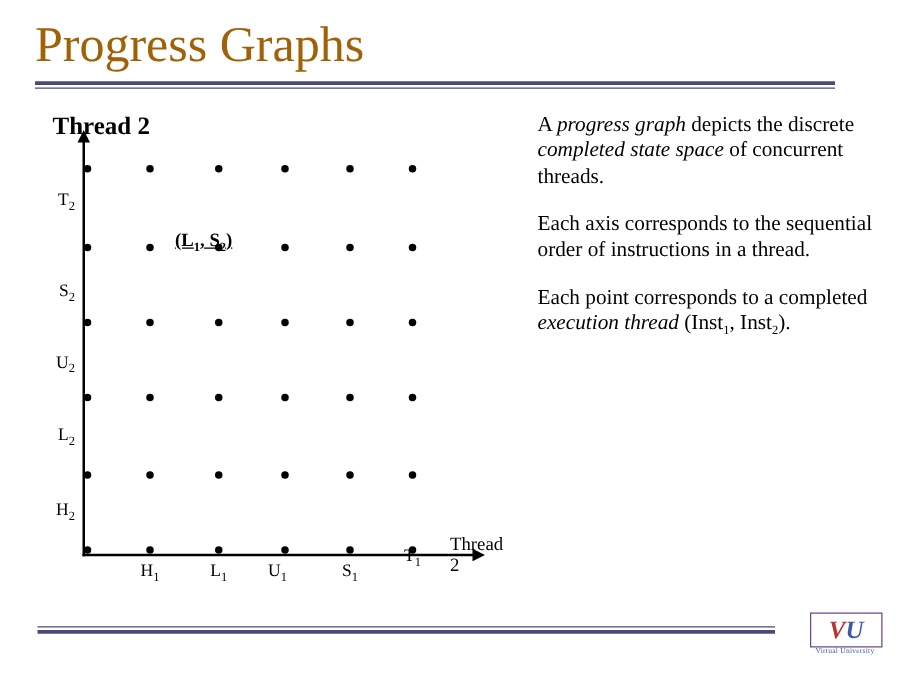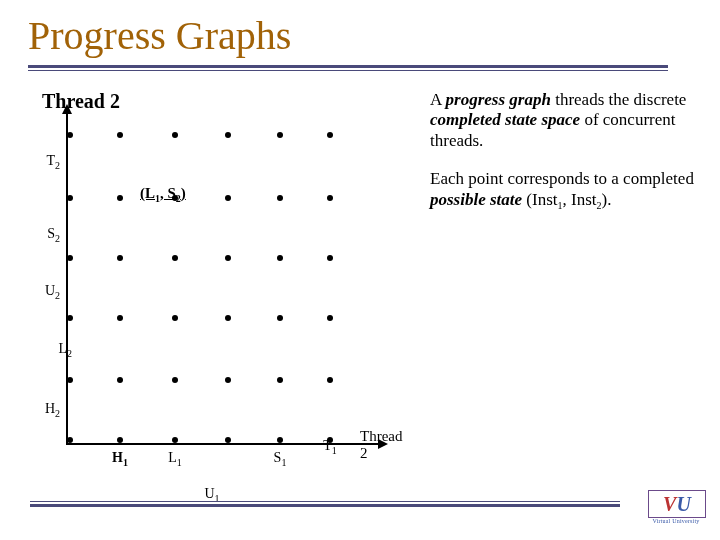--- a/index.html
+++ b/index.html
@@ -117,21 +117,21 @@
   }
   .right-text {
     position: absolute;
     left: 430px;
     top: 20px;
     width: 270px;
     font-size: 17px;
     line-height: 1.2;
   }
   .right-text p { margin: 0 0 18px 0; }
-  .bi { font-weight: bold; font-style: italic; }
+  .bi { font-weight: normal; font-style: italic; }
   .hr-line {
     position: absolute;
     left: 30px; right: 100px; bottom: 35px;
     height: 4px;
   }
   .hr-line .thin2 {
     position: absolute; left: 0; right: 0; top: 0;
     height: 1px; background: #4a4a7a;
   }
   .hr-line .thick2 {
@@ -172,26 +172,26 @@
   <div class="content">
 
     <div class="graph-area">
       <div class="thread2-label">Thread 2</div>
       <div class="y-axis"></div>
       <div class="x-axis"></div>
 
       <div class="ytick" style="left:0; top:72px;"><span>T</span><span class="sub">2</span></div>
       <div class="ytick" style="left:0; top:145px;"><span>S</span><span class="sub">2</span></div>
       <div class="ytick" style="left:0; top:202px;"><span>U</span><span class="sub">2</span></div>
-      <div class="ytick" style="left:12px; top:260px;"><span>L</span><span class="sub">2</span></div>
+      <div class="ytick" style="left:0; top:260px;"><span>L</span><span class="sub">2</span></div>
       <div class="ytick" style="left:0; top:320px;"><span>H</span><span class="sub">2</span></div>
 
-      <div class="xtick" style="top:360px; left:90px;font-weight:bold;"><span>H</span><span class="sub">1</span></div>
+      <div class="xtick" style="top:360px; left:90px;"><span>H</span><span class="sub">1</span></div>
       <div class="xtick" style="top:360px; left:145px;"><span>L</span><span class="sub">1</span></div>
-      <div class="xtick" style="top:360px; left:182px;margin-top:36px;"><span>U</span><span class="sub">1</span></div>
+      <div class="xtick" style="top:360px; left:192px;"><span>U</span><span class="sub">1</span></div>
       <div class="xtick" style="top:360px; left:250px;"><span>S</span><span class="sub">1</span></div>
       <div class="xtick" style="top:348px; left:300px;"><span>T</span><span class="sub">1</span></div>
 
       <div class="thread1-label" style="top:338px; left:330px;">Thread 2</div>
 
       <div class="annot" style="left:110px; top:95px;">
         <span>(L</span><span class="sub">1</span><span>, S</span><span class="sub">2</span><span>)</span>
       </div>
 
       <div>
@@ -235,24 +235,25 @@
           <div class="dot" style="left:90px; top:350px;"></div>
           <div class="dot" style="left:145px; top:350px;"></div>
           <div class="dot" style="left:198px; top:350px;"></div>
           <div class="dot" style="left:250px; top:350px;"></div>
           <div class="dot" style="left:300px; top:350px;"></div>
       </div>
     </div>
 
     <div class="right-text">
       <p>
-        <span>A </span><span class="bi">progress graph</span><span> threads the discrete </span><span class="bi">completed state space</span><span> of concurrent  threads.</span>
+        <span>A </span><span class="bi">progress graph</span><span> depicts the discrete </span><span class="bi">completed state space</span><span> of concurrent  threads.</span>
       </p>
+      <p>Each axis corresponds to the sequential order of instructions in a thread.</p>
       <p>
-        <span>Each point corresponds to a completed </span><span class="bi">possible state</span><span> (Inst</span><span class="sub">1</span><span>, Inst</span><span class="sub">2</span><span>).</span>
+        <span>Each point corresponds to a completed </span><span class="bi">execution thread</span><span> (Inst</span><span class="sub">1</span><span>, Inst</span><span class="sub">2</span><span>).</span>
       </p>
     </div>
 
   </div>
 
   <div class="hr-line">
     <div class="thin2"></div>
       <div class="thick2"></div>
   </div>
 

